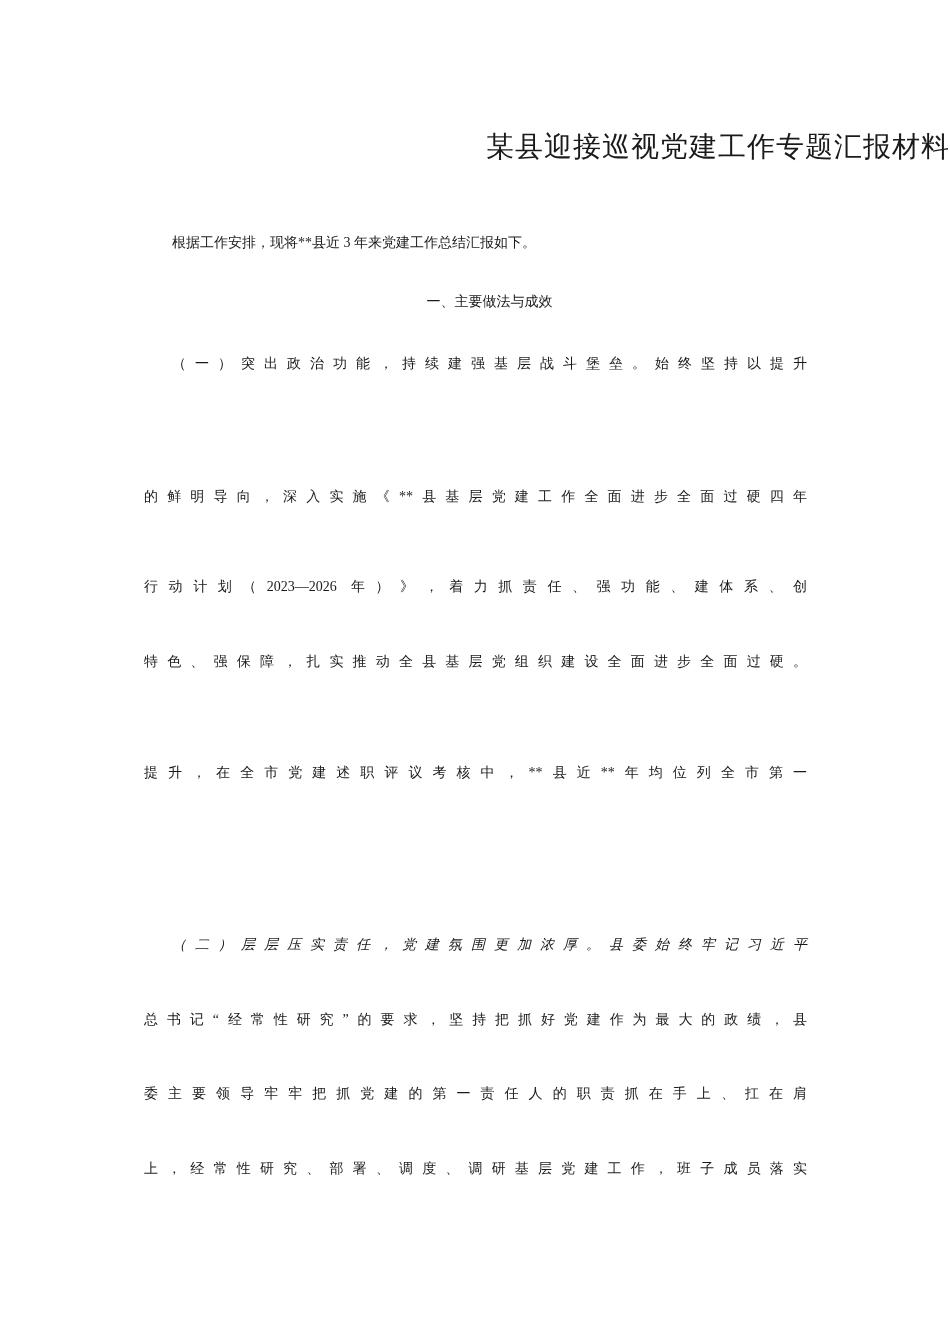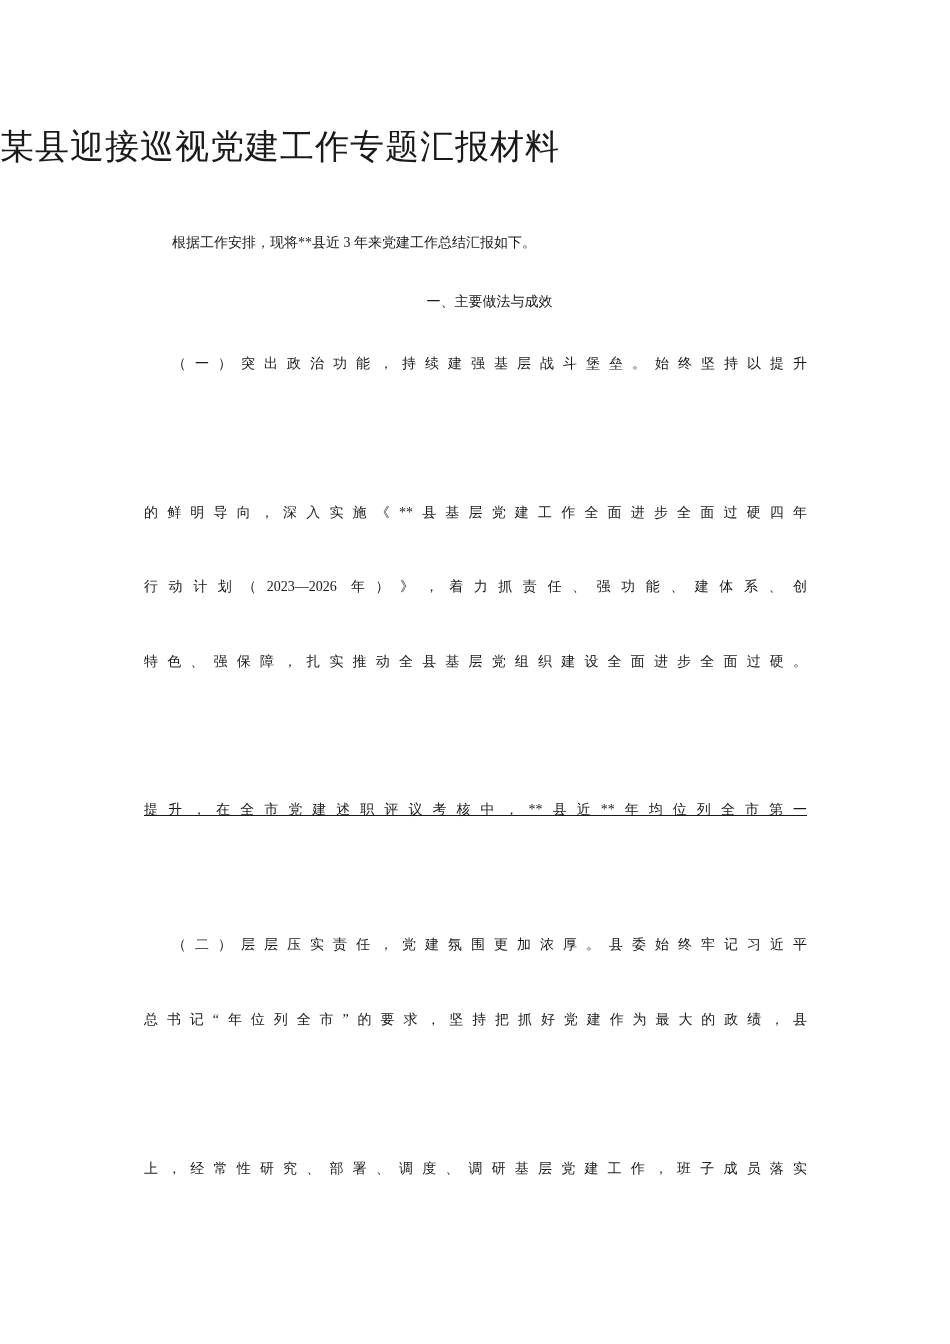--- a/index.html
+++ b/index.html
@@ -20,23 +20,23 @@
     overflow: hidden;
     background: #ffffff;
   }
   .doc-title {
     position: absolute;
     top: 110px;
     left: 0;
     width: 100%;
     height: 74px;
     line-height: 74px;
-    font-size: 34px;
+    font-size: 28px;
     letter-spacing: 1px;
-    text-align: left;
+    text-align: right;
     font-weight: 400;
     white-space: nowrap;
   }
   .line {
     position: absolute;
     left: 144px;
     width: 663px;
     height: 74px;
     line-height: 74px;
     font-size: 14px;
@@ -47,27 +47,27 @@
   .just {
     text-align: justify;
     text-align-last: justify;
     text-justify: inter-character;
   }
   .indent { text-indent: 2em; }
   .ln1  { top: 206px; }
   .ln2  { top: 265px; text-align: center; }
   .ln3  { top: 327px; }
   .ln4  { top: 402px; }
-  .ln5  { top: 476px; }
+  .ln5  { top: 460px; }
   .ln6  { top: 550px; }
   .ln7  { top: 625px; }
   .ln8  { top: 699px; }
-  .ln9  { top: 773px; text-decoration: underline; }
+  .ln9  { top: 736px; }
   .ln10 { top: 848px; }
-  .ln11 { top: 908px; }
+  .ln11 { top: 908px; font-style: italic; }
   .ln12 { top: 983px; }
   .ln13 { top: 1057px; }
   .ln14 { top: 1132px; }
 </style>
 </head>
 <body>
 
 <div class="page">
 
   <div class="doc-title">某县迎接巡视党建工作专题汇报材料</div>
@@ -84,18 +84,19 @@
   <div class="line ln6 just">行动计划（2023—2026 年）》，着力抓责任、强功能、建体系、创</div>
 
   <div class="line ln7 just">特色、强保障，扎实推动全县基层党组织建设全面进步全面过硬。</div>
 
 
   <div class="line ln9 just">提升，在全市党建述职评议考核中，**县近**年均位列全市第一</div>
 
 
   <div class="line ln11 indent just">（二）层层压实责任，党建氛围更加浓厚。县委始终牢记习近平</div>
 
-  <div class="line ln12 just">总书记“年位列全市”的要求，坚持把抓好党建作为最大的政绩，县</div>
+  <div class="line ln12 just">总书记“经常性研究”的要求，坚持把抓好党建作为最大的政绩，县</div>
 
+  <div class="line ln13 just">委主要领导牢牢把抓党建的第一责任人的职责抓在手上、扛在肩</div>
 
   <div class="line ln14 just">上，经常性研究、部署、调度、调研基层党建工作，班子成员落实</div>
 
 </div>
 
 </body></html>

